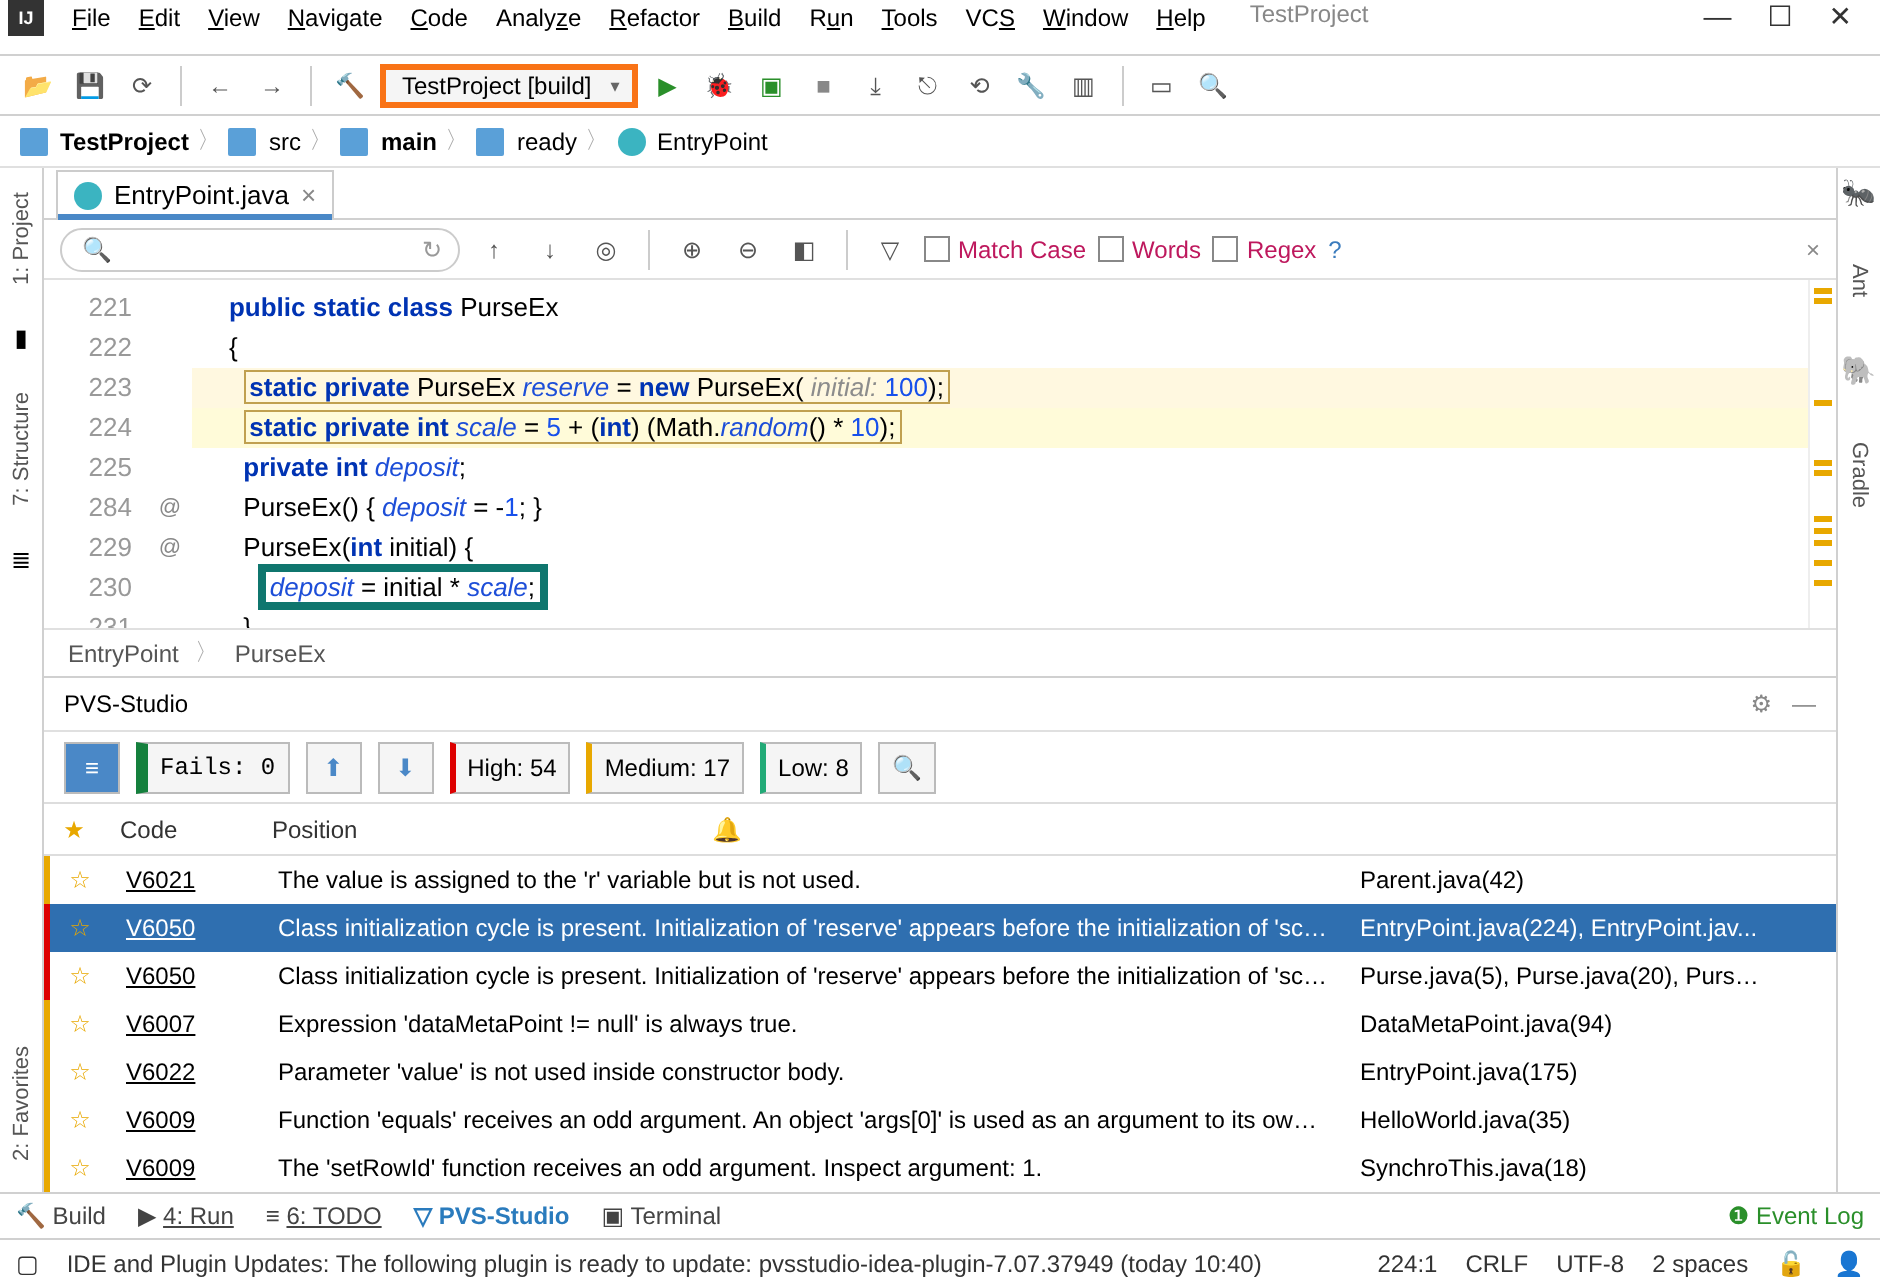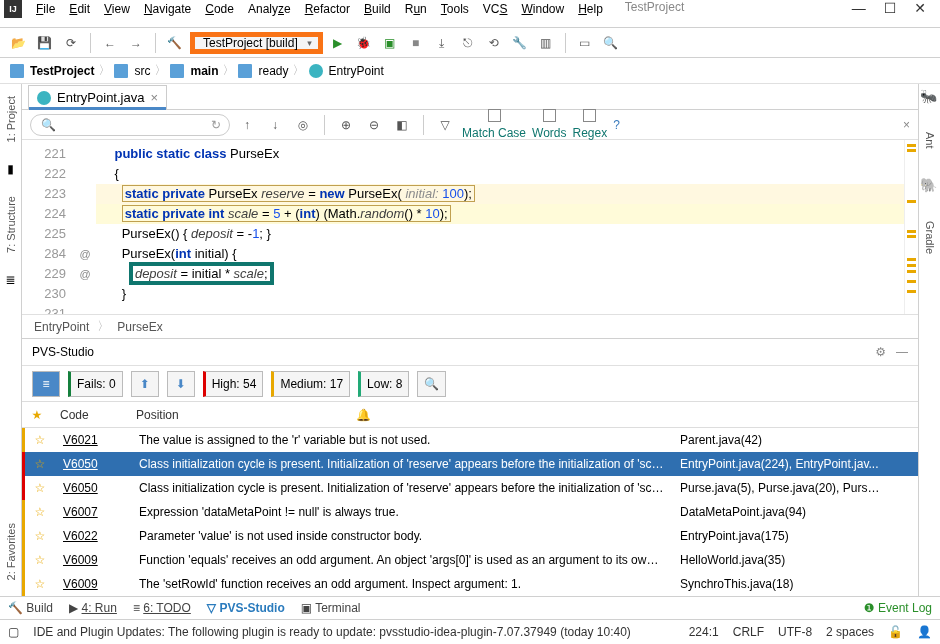--- a/index.html
+++ b/index.html
@@ -7,70 +7,70 @@
 .titlebar { height: 28px; display: flex; padding: 0 4px; border-bottom: 1px solid #d0d0d0; }
 .titlebar .logo { width: 18px; height: 18px; background: #333; display: inline-flex; align-items: center; justify-content: center; color: #fff; font-weight: bold; font-size: 9px; margin-right: 8px; }
 .menubar { display: flex; gap: 2px; }
 .menubar span { padding: 2px 6px; cursor: pointer; }
 .menubar span u { text-decoration: underline; }
 .titlebar .proj { margin-left: 16px; color: #888; }
 .titlebar .winbtns { margin-left: auto; display: flex; gap: 18px; padding-right: 10px; font-size: 14px; color: #333; }
 .toolbar { height: 30px; display: flex; align-items: center; padding: 0 8px; gap: 4px; border-bottom: 1px solid #d0d0d0; }
 .tbtn { width: 22px; height: 22px; display: inline-flex; align-items: center; justify-content: center; color: #555; cursor: pointer; }
 .tsep { width: 1px; height: 20px; background: #ccc; margin: 0 4px; }
-.run-config { height: 22px; border: 5px solid #f97316; padding: 0 20px 0 8px; display: flex; align-items: center; position: relative; background: #f5f5f5; }
+.run-config { height: 22px; border: 3px solid #f97316; padding: 0 20px 0 8px; display: flex; align-items: center; position: relative; background: #f5f5f5; }
 .run-config::after { content: "▾"; position: absolute; right: 6px; color: #666; font-size: 9px; }
 .breadcrumb { height: 26px; display: flex; align-items: center; padding: 0 10px; gap: 4px; border-bottom: 1px solid #e0e0e0; font-size: 12px; }
 .breadcrumb .sep { color: #aaa; }
 .breadcrumb .ico { display: inline-block; width: 14px; height: 14px; margin-right: 2px; }
 .folder-ico { background: #5aa0d8; border-radius: 1px; }
 .class-ico { background: #3bb4c1; border-radius: 50%; }
 .main-area { flex: 1; display: flex; min-height: 0; }
 .left-gutter { width: 22px; border-right: 1px solid #d0d0d0; display: flex; flex-direction: column; align-items: center; padding-top: 4px; gap: 12px; }
 .vlabel { writing-mode: vertical-lr; transform: rotate(180deg); font-size: 11px; color: #555; padding: 8px 0; cursor: pointer; }
 .right-gutter { width: 22px; border-left: 1px solid #d0d0d0; display: flex; flex-direction: column; align-items: center; gap: 20px; padding-top: 4px; }
 .editor-container { flex: 1; display: flex; flex-direction: column; min-width: 0; }
 .tab-bar { height: 26px; display: flex; align-items: flex-end; padding-left: 6px; border-bottom: 1px solid #d0d0d0; }
 .file-tab { height: 24px; border: 1px solid #ccc; border-bottom: none; background: #fff; display: flex; align-items: center; padding: 0 8px; gap: 6px; font-size: 13px; position: relative; }
 .file-tab::before { content: ""; position: absolute; left: 0; right: 0; bottom: -1px; height: 3px; background: #4a88c7; }
 .file-tab .close { color: #888; cursor: pointer; }
 .find-bar { height: 30px; display: flex; align-items: center; padding: 0 8px; gap: 6px; border-bottom: 1px solid #e0e0e0; }
 .find-input { flex: 0 0 200px; height: 22px; border: 1px solid #ccc; border-radius: 11px; padding: 0 10px; display: flex; align-items: center; color: #aaa; position: relative; }
 .find-input::after { content: "↻"; position: absolute; right: 8px; color: #999; }
-.checkbox { display: flex; align-items: center; gap: 4px; font-size: 12px; color: #0f766e; flex-direction: column; }
+.checkbox { display: flex; align-items: center; gap: 4px; font-size: 12px; color: #be185d; }
 .checkbox .box { width: 13px; height: 13px; border: 1px solid #888; }
 .code-area { flex: 1; display: flex; overflow: hidden; font-family: "Consolas", monospace; font-size: 13px; }
 .line-numbers { width: 52px; text-align: right; color: #999; padding: 4px 8px 4px 0; user-select: none; background: #fff; }
 .line-numbers div { height: 20px; line-height: 20px; }
 .gutter-icons { width: 22px; padding-top: 4px; }
 .gutter-icons div { height: 20px; line-height: 20px; text-align: center; color: #888; font-size: 11px; }
 .code-lines { flex: 1; padding: 4px 0; position: relative; }
 .code-lines .line { height: 20px; line-height: 20px; white-space: pre; padding-left: 4px; }
 .line.hl1 { background: #fff8e0; }
 .line.hl2 { background: #fffbd9; }
 .kw { color: #0033b3; font-weight: bold; }
 .ty { color: #000; }
 .num { color: #1750eb; }
 .fn { color: #000; }
-.fld { color: #404040; font-style: italic; margin-top: 16px; }
+.fld { color: #1d4ed8; font-style: italic; margin-top: 16px; }
 .cm { color: #8c8c8c; font-style: italic; }
 .box1 { border: 1px solid #c0a050; padding: 0 2px; }
 .box2 { border: 4px solid #0f766e; padding: 0 2px; }
 .minimap { width: 14px; background: #fff; border-left: 1px solid #eee; position: relative; }
 .minimap .mark { position: absolute; left: 2px; right: 2px; height: 3px; }
 .nav-trail { height: 24px; display: flex; align-items: center; padding: 0 12px; gap: 8px; border-top: 1px solid #e0e0e0; font-size: 12px; color: #555; }
 .panel-header { height: 28px; display: flex; align-items: center; padding: 0 10px; border-top: 1px solid #d0d0d0; border-bottom: 1px solid #e0e0e0; font-size: 12px; }
 .panel-header .gear { margin-left: auto; color: #888; cursor: pointer; }
 .panel-header .min { margin-left: 10px; color: #888; cursor: pointer; }
 .filter-bar { height: 36px; display: flex; align-items: center; padding: 0 10px; gap: 8px; border-bottom: 1px solid #ddd; }
 .fbtn { height: 26px; min-width: 28px; border: 1px solid #bbb; display: inline-flex; align-items: center; justify-content: center; padding: 0 6px; background: #f5f5f5; cursor: pointer; font-size: 12px; }
 .fbtn.high { border-left: 3px solid #d00; }
 .fbtn.med { border-left: 3px solid #e8a800; }
 .fbtn.low { border-left: 3px solid #2a7; }
-.fbtn.fails { border-left: 3px solid #15803d; }
+.fbtn.fails { border-left: 6px solid #15803d; font-family: Liberation Mono, monospace; }
 .results-table { flex: 0 0 auto; }
 .results-header { display: flex; height: 26px; align-items: center; border-bottom: 1px solid #ddd; font-size: 12px; color: #333; }
 .results-header > div, .result-row > div { padding: 0 8px; }
 .col-star { width: 30px; text-align: center; }
 .col-code { width: 76px; }
 .col-msg { flex: 1; }
 .col-pos { width: 220px; }
 .col-bell { width: 26px; text-align: center; }
 .result-row { display: flex; height: 24px; align-items: center; font-size: 12px; border-left: 3px solid transparent; }
 .result-row .code-link { text-decoration: underline; }
@@ -224,20 +224,21 @@
           <div>@</div>
           <div>@</div>
           <div></div>
           <div></div>
       </div>
       <div class="code-lines">
         <div class="line">    <span class="kw">public static class</span> <span class="ty">PurseEx</span></div>
         <div class="line">    {</div>
         <div class="line hl1">      <span class="box1"><span class="kw">static private</span> PurseEx <span class="fld">reserve</span> = <span class="kw">new</span> PurseEx( <span class="cm">initial:</span> <span class="num">100</span>);</span></div>
         <div class="line hl2">      <span class="box1"><span class="kw">static private int</span> <span class="fld">scale</span> = <span class="num">5</span> + (<span class="kw">int</span>) (Math.<span class="fld">random</span>() * <span class="num">10</span>);</span></div>
+        <div class="line">      <span class="kw">private int</span> <span class="fld">deposit</span>;</div>
         <div class="line">      <span class="fn">PurseEx</span>() { <span class="fld">deposit</span> = -<span class="num">1</span>; }</div>
         <div class="line">      <span class="fn">PurseEx</span>(<span class="kw">int</span> initial) {</div>
         <div class="line">        <span class="box2"><span class="fld">deposit</span> = initial * <span class="fld">scale</span>;</span></div>
         <div class="line">      }</div>
       </div>
       <div class="minimap">
         <div class="mark" style="top:4px;background:#e8a800"></div>
         <div class="mark" style="top:9px;background:#e8a800"></div>
         <div class="mark" style="top:60px;background:#e8a800"></div>
         <div class="mark" style="top:90px;background:#e8a800"></div>

